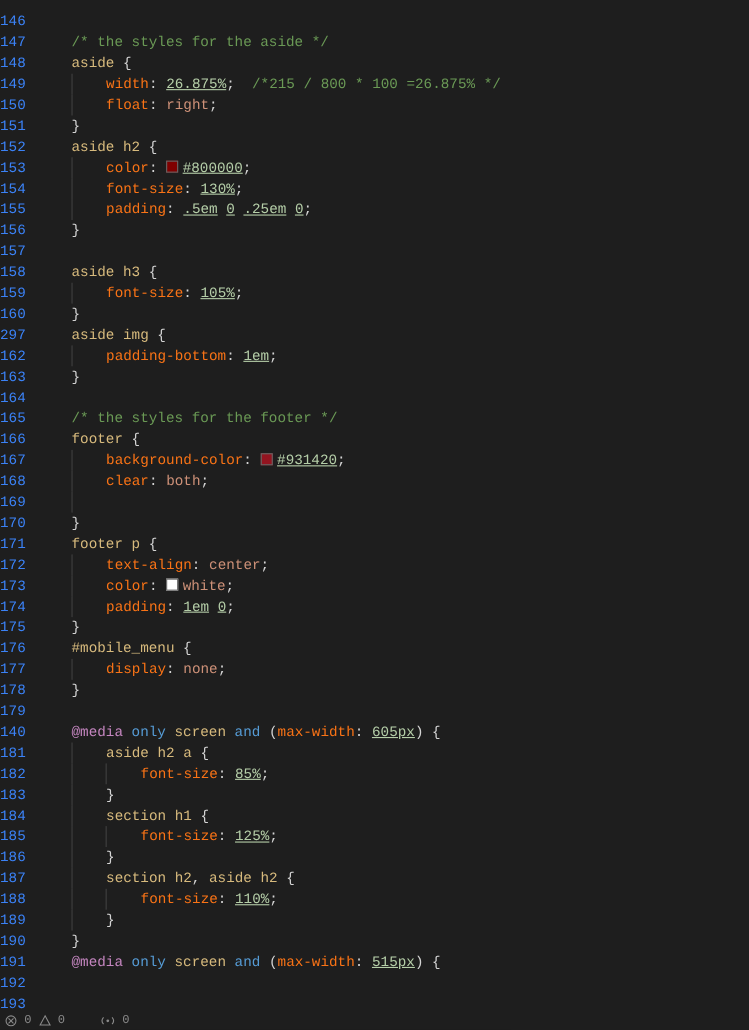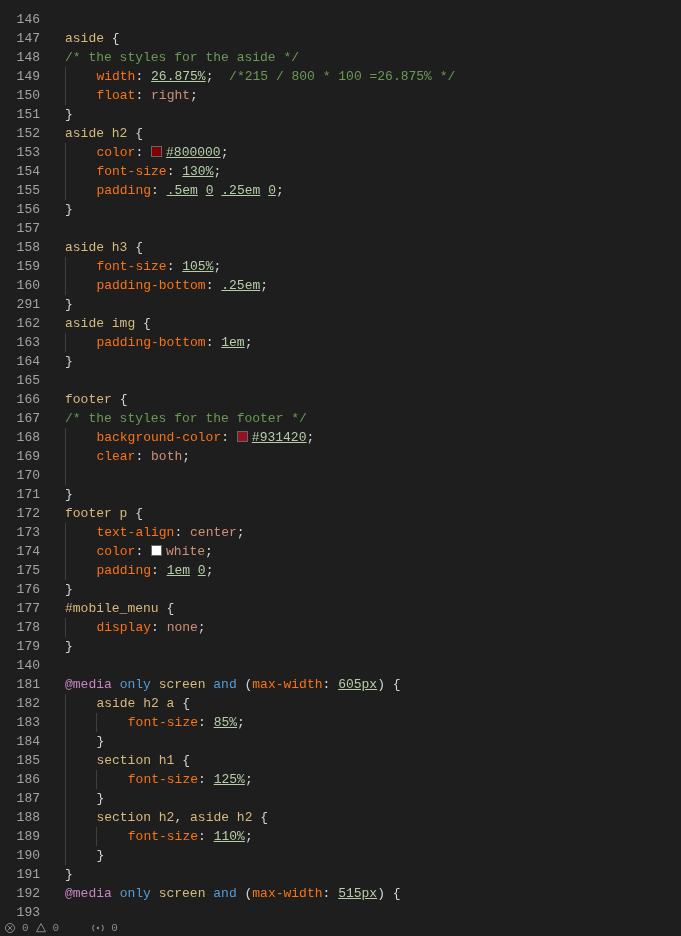--- a/index.html
+++ b/index.html
@@ -11,22 +11,22 @@
   overflow: hidden;
 }
 .editor {
   display: flex;
   height: 936px;
   width: 681px;
 }
 .gutter {
   background: #1e1e1e;
   padding: 10px 15px 0 0;
-  text-align: right;
-  color: #a3a3a3;
+  text-align: left;
+  color: #3b82f6;
   user-select: none;
   min-width: 55px;
 }
 .gutter div {
   height: 19px;
   line-height: 19px;
 }
 .code {
   flex: 1;
   padding: 10px 0 0 10px;
@@ -93,21 +93,21 @@
       <div>151</div>
       <div>152</div>
       <div>153</div>
       <div>154</div>
       <div>155</div>
       <div>156</div>
       <div>157</div>
       <div>158</div>
       <div>159</div>
       <div>160</div>
-      <div>291</div>
+      <div>297</div>
       <div>162</div>
       <div>163</div>
       <div>164</div>
       <div>165</div>
       <div>166</div>
       <div>167</div>
       <div>168</div>
       <div>169</div>
       <div>170</div>
       <div>171</div>
@@ -129,41 +129,40 @@
       <div>187</div>
       <div>188</div>
       <div>189</div>
       <div>190</div>
       <div>191</div>
       <div>192</div>
       <div>193</div>
     </div>
   <div class="code" id="code">
       <div class="line"></div>
+      <div class="line"><span class="c-comment">/* the styles for the aside */</span></div>
       <div class="line"><span class="c-selector">aside</span> <span class="c-brace">{</span></div>
-      <div class="line"><span class="c-comment">/* the styles for the aside */</span></div>
       <div class="line"><span class="indent-guide">   </span><span class="c-prop">width</span><span class="c-colon">:</span> <span class="c-num">26.875%</span><span class="c-semi">;</span>  <span class="c-comment">/*215 / 800 * 100 =26.875% */</span></div>
       <div class="line"><span class="indent-guide">   </span><span class="c-prop">float</span><span class="c-colon">:</span> <span class="c-value">right</span><span class="c-semi">;</span></div>
       <div class="line"><span class="c-brace">}</span></div>
       <div class="line"><span class="c-selector">aside h2</span> <span class="c-brace">{</span></div>
       <div class="line"><span class="indent-guide">   </span><span class="c-prop">color</span><span class="c-colon">:</span> <span class="swatch" style="background:#800000"></span><span class="c-num">#800000</span><span class="c-semi">;</span></div>
       <div class="line"><span class="indent-guide">   </span><span class="c-prop">font-size</span><span class="c-colon">:</span> <span class="c-num">130%</span><span class="c-semi">;</span></div>
       <div class="line"><span class="indent-guide">   </span><span class="c-prop">padding</span><span class="c-colon">:</span> <span class="c-num">.5em</span> <span class="c-num">0</span> <span class="c-num">.25em</span> <span class="c-num">0</span><span class="c-semi">;</span></div>
       <div class="line"><span class="c-brace">}</span></div>
       <div class="line"></div>
       <div class="line"><span class="c-selector">aside h3</span> <span class="c-brace">{</span></div>
       <div class="line"><span class="indent-guide">   </span><span class="c-prop">font-size</span><span class="c-colon">:</span> <span class="c-num">105%</span><span class="c-semi">;</span></div>
-      <div class="line"><span class="indent-guide">   </span><span class="c-prop">padding-bottom</span><span class="c-colon">:</span> <span class="c-num">.25em</span><span class="c-semi">;</span></div>
       <div class="line"><span class="c-brace">}</span></div>
       <div class="line"><span class="c-selector">aside img</span> <span class="c-brace">{</span></div>
       <div class="line"><span class="indent-guide">   </span><span class="c-prop">padding-bottom</span><span class="c-colon">:</span> <span class="c-num">1em</span><span class="c-semi">;</span></div>
       <div class="line"><span class="c-brace">}</span></div>
       <div class="line"></div>
+      <div class="line"><span class="c-comment">/* the styles for the footer */</span></div>
       <div class="line"><span class="c-selector">footer</span> <span class="c-brace">{</span></div>
-      <div class="line"><span class="c-comment">/* the styles for the footer */</span></div>
       <div class="line"><span class="indent-guide">   </span><span class="c-prop">background-color</span><span class="c-colon">:</span> <span class="swatch" style="background:#931420"></span><span class="c-num">#931420</span><span class="c-semi">;</span></div>
       <div class="line"><span class="indent-guide">   </span><span class="c-prop">clear</span><span class="c-colon">:</span> <span class="c-value">both</span><span class="c-semi">;</span></div>
       <div class="line"><span class="indent-guide">   </span></div>
       <div class="line"><span class="c-brace">}</span></div>
       <div class="line"><span class="c-selector">footer p</span> <span class="c-brace">{</span></div>
       <div class="line"><span class="indent-guide">   </span><span class="c-prop">text-align</span><span class="c-colon">:</span> <span class="c-value">center</span><span class="c-semi">;</span></div>
       <div class="line"><span class="indent-guide">   </span><span class="c-prop">color</span><span class="c-colon">:</span> <span class="swatch" style="background:#ffffff"></span><span class="c-value">white</span><span class="c-semi">;</span></div>
       <div class="line"><span class="indent-guide">   </span><span class="c-prop">padding</span><span class="c-colon">:</span> <span class="c-num">1em</span> <span class="c-num">0</span><span class="c-semi">;</span></div>
       <div class="line"><span class="c-brace">}</span></div>
       <div class="line"><span class="c-selector">#mobile_menu</span> <span class="c-brace">{</span></div>

